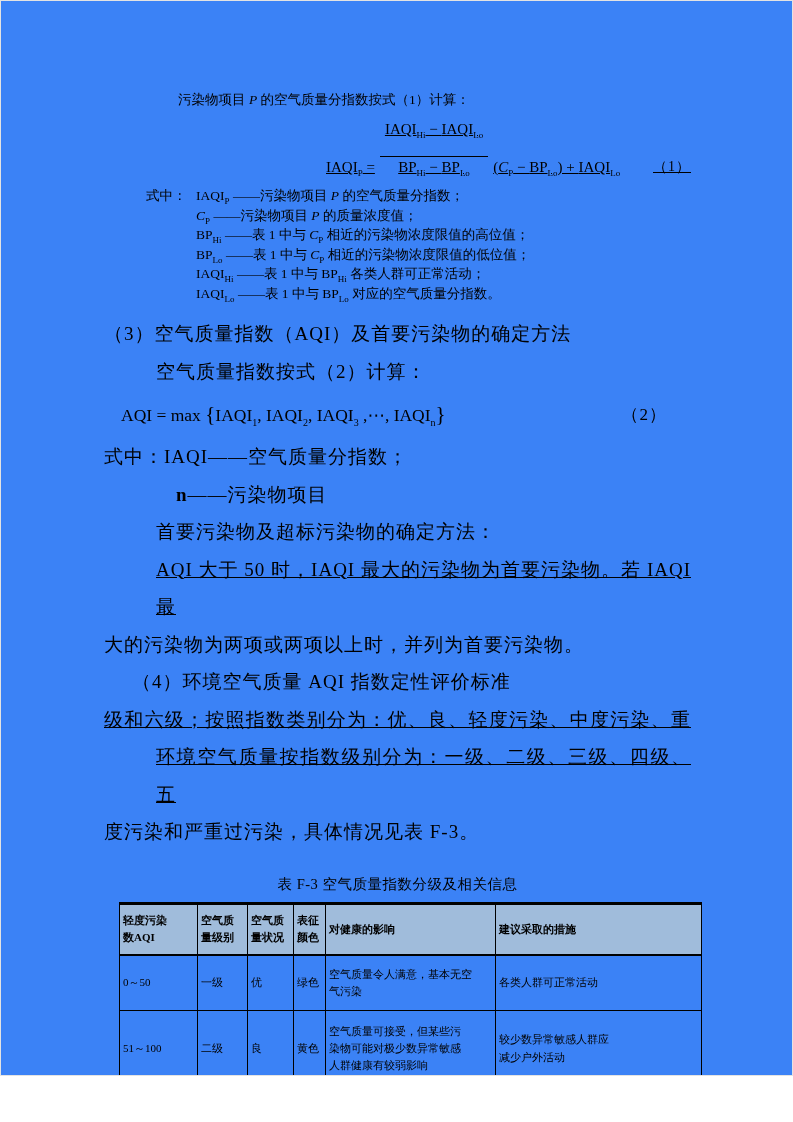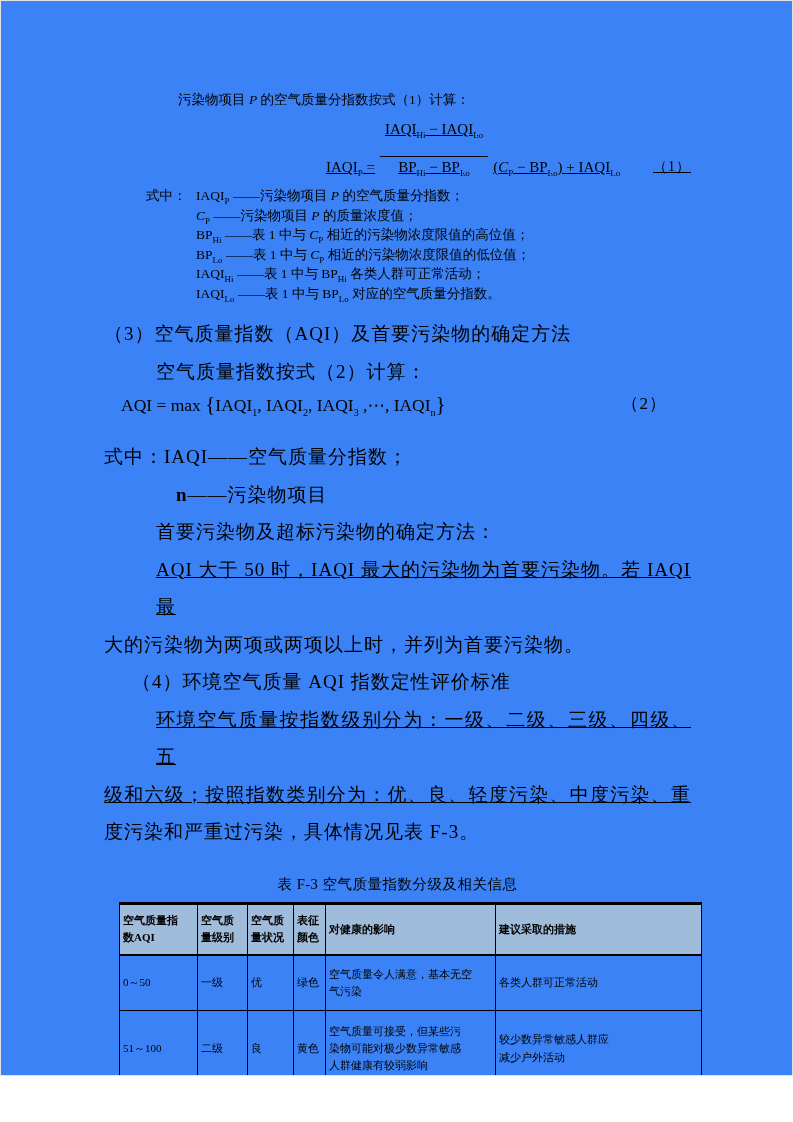--- a/index.html
+++ b/index.html
@@ -40,21 +40,21 @@
   .def-label { display: inline-block; width: 50px; }
 
   
   .big { margin-top: 12px; font-size: 19px; }
   .line { line-height: 37.5px; letter-spacing: 1px; }
   .in2 { padding-left: 52px; }
   .in3 { padding-left: 72px; }
   .in1 { padding-left: 28px; }
   .jl  { text-align: justify; text-align-last: justify; text-decoration: underline; }
   .f2-row {
-    display: flex; align-items: flex-start;
+    display: flex; align-items: center;
     min-height: 44px; padding-left: 17px; padding-right: 24px;
     font-size: 17.5px; margin: 2px 0;
   }
   .f2-row sub { font-size: 10px; }
   .f2-row .f-label { font-size: 17px; }
   .brace { font-size: 21px; }
 
   
   .tbl-caption { margin-top: 24px; font-size: 14.5px; text-align: center; letter-spacing: 0.5px; }
   table {
@@ -111,39 +111,39 @@
         <span id="f2-tokens"><span>AQI = max </span><span class="brace">{</span><span>IAQI</span><sub>1</sub><span>, IAQI</span><sub>2</sub><span>, IAQI</span><sub>3</sub><span> ,⋯, IAQI</span><sub>n</sub><span class="brace">}</span></span>
         <span class="f-label">（2）</span>
       </div>
 
       <div class="line">式中：IAQI——空气质量分指数；</div>
       <div class="line in3"><b>n</b><span>——污染物项目</span></div>
       <div class="line in2">首要污染物及超标污染物的确定方法：</div>
       <div class="line in2 jl">AQI 大于 50 时，IAQI 最大的污染物为首要污染物。若 IAQI 最</div>
       <div class="line">大的污染物为两项或两项以上时，并列为首要污染物。</div>
       <div class="line in1">（4）环境空气质量 AQI 指数定性评价标准</div>
+      <div class="line jl">级和六级；按照指数类别分为：优、良、轻度污染、中度污染、重</div>
       <div class="line in2 jl">环境空气质量按指数级别分为：一级、二级、三级、四级、五</div>
-      <div class="line jl">级和六级；按照指数类别分为：优、良、轻度污染、中度污染、重</div>
       <div class="line">度污染和严重过污染，具体情况见表 F-3。</div>
     </div>
 
     <div class="tbl-caption">表 F-3  空气质量指数分级及相关信息</div>
 
     <table>
       <colgroup id="tbl-cols">
           <col style="width: 78px;">
           <col style="width: 50px;">
           <col style="width: 46px;">
           <col style="width: 32px;">
           <col style="width: 170px;">
           <col style="width: 206px;">
         </colgroup>
       <thead>
         <tr id="thead-row" style="background: rgb(160, 188, 219);">
-            <th>空气质量指
+            <th>轻度污染
 数AQI</th>
             <th>空气质
 量级别</th>
             <th>空气质
 量状况</th>
             <th>表征
 颜色</th>
             <th>对健康的影响</th>
             <th>建议采取的措施</th>
           </tr>

